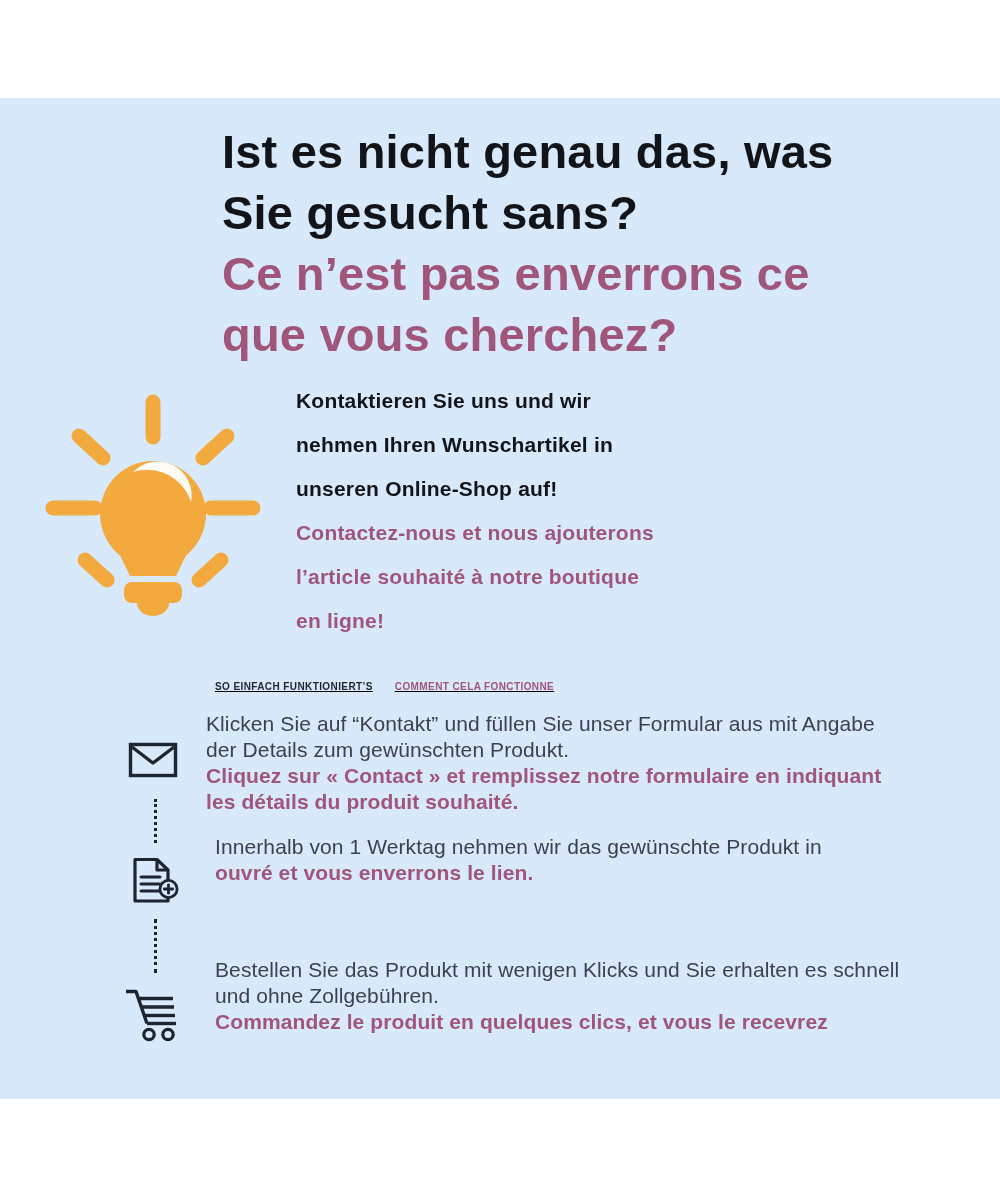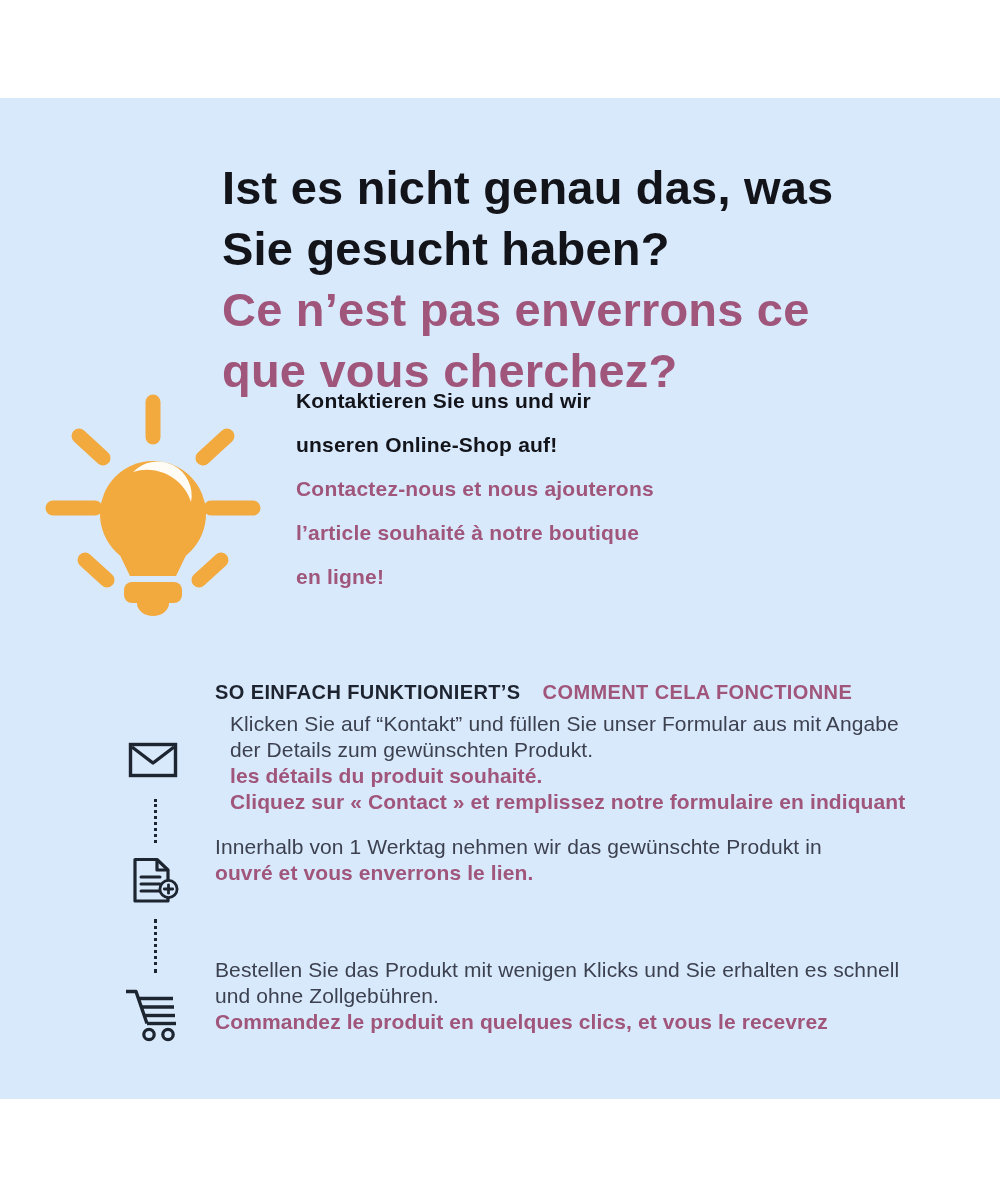--- a/index.html
+++ b/index.html
@@ -8,47 +8,47 @@
     font-family:"Liberation Sans","DejaVu Sans",sans-serif;
     -webkit-font-smoothing:antialiased;
   }
   .page{position:relative;width:1000px;height:1200px;background:#ffffff;}
   .panel{
     position:absolute;left:0;top:98px;width:1000px;height:1001px;
     background:var(--panel-blue,#d9e9fc);
   }
   .abs{position:absolute;}
   
-  .headline{left:222px;top:121px;font-size:47px;line-height:61px;font-weight:700;letter-spacing:.2px;margin-top:36px;}
+  .headline{left:222px;top:121px;font-size:47px;line-height:61px;font-weight:700;letter-spacing:.2px;}
   .h-de{color:var(--heading-dark,#12141a);white-space:nowrap;}
   .h-fr{color:var(--accent-purple,#a0557b);white-space:nowrap;}
   
   .introBody{left:296px;top:379px;font-size:21px;line-height:44px;font-weight:700;letter-spacing:.2px;}
   .b-de{color:var(--heading-dark,#16181f);white-space:nowrap;}
   .b-fr{color:var(--accent-purple,#a0557b);white-space:nowrap;}
   
-  .hiwLabel{left:215px;top:681px;display:flex;gap:22px;font-size:20px;font-weight:700;letter-spacing:.4px;}
+  .hiwLabel{left:215px;top:681px;display:flex;gap:22px;font-size:10px;font-weight:700;letter-spacing:.4px;text-decoration:underline;}
   .lab-de{color:#1d2430;white-space:nowrap;}
   .lab-fr{color:var(--accent-purple,#a0557b);white-space:nowrap;}
   
   .stepText{font-size:21px;line-height:26px;letter-spacing:.1px;}
   .s-de{color:var(--step-text,#3c4150);font-weight:400;white-space:nowrap;}
   .s-fr{color:var(--accent-purple,#a0557b);font-weight:700;white-space:nowrap;}
   .dots{width:0;border-left:3px dotted var(--icon-stroke,#2a3340);}
   .icon-stroke{stroke:var(--icon-stroke,#1d2530);fill:none;}
 </style>
 </head>
 <body>
 
 <div class="page">
   <div class="panel"></div>
 
   <div class="abs headline">
     <div class="h-de">Ist es nicht genau das, was</div>
-    <div class="h-de">Sie gesucht haben?</div>
+    <div class="h-de">Sie gesucht sans?</div>
     <div class="h-fr">Ce n’est pas enverrons ce</div>
     <div class="h-fr">que vous cherchez?</div>
   </div>
 
   <svg class="abs" style="left:45px;top:392px;" width="230" height="232" viewBox="0 0 230 232">
     <g stroke="var(--bulb-orange,#f2a93d)" stroke-width="15" stroke-linecap="round">
       <line x1="108" y1="10" x2="108" y2="45"></line>
       <line x1="34" y1="44" x2="58" y2="66"></line>
       <line x1="182" y1="44" x2="158" y2="66"></line>
       <line x1="8" y1="116" x2="50" y2="116"></line>
@@ -60,40 +60,41 @@
       <circle cx="108" cy="122" r="53"></circle>
       <path d="M71,155 L85,184 L131,184 L145,155 Q108,173 71,155 Z"></path>
       <rect x="79" y="190" width="58" height="21" rx="8"></rect>
       <path d="M92,211 h32 a16,13 0 0 1 -32,0 z"></path>
     </g>
     <path d="M88,80 A46,46 0 0 1 146,110 A34,34 0 0 0 88,80 Z" fill="#ffffff" opacity="0.95"></path>
   </svg>
 
   <div class="abs introBody">
     <div class="b-de">Kontaktieren Sie uns und wir</div>
+    <div class="b-de">nehmen Ihren Wunschartikel in</div>
     <div class="b-de">unseren Online-Shop auf!</div>
     <div class="b-fr">Contactez-nous et nous ajouterons</div>
     <div class="b-fr">l’article souhaité à notre boutique</div>
     <div class="b-fr">en ligne!</div>
   </div>
 
   <div class="abs hiwLabel">
     <span class="lab-de">SO EINFACH FUNKTIONIERT’S</span>
     <span class="lab-fr">COMMENT CELA FONCTIONNE</span>
   </div>
 
   <svg class="abs" style="left:128px;top:742px;" width="50" height="36" viewBox="0 0 50 36">
     <rect class="icon-stroke" x="2.5" y="2.5" width="45" height="31" stroke-width="3.4"></rect>
     <polyline class="icon-stroke" points="4,5 25,21 46,5" stroke-width="3.4" stroke-linejoin="round"></polyline>
   </svg>
-  <div class="abs stepText" style="left:230px;top:711px;">
+  <div class="abs stepText" style="left:206px;top:711px;">
     <div class="s-de">Klicken Sie auf “Kontakt” und füllen Sie unser Formular aus mit Angabe</div>
     <div class="s-de">der Details zum gewünschten Produkt.</div>
+    <div class="s-fr">Cliquez sur « Contact » et remplissez notre formulaire en indiquant</div>
     <div class="s-fr">les détails du produit souhaité.</div>
-    <div class="s-fr">Cliquez sur « Contact » et remplissez notre formulaire en indiquant</div>
   </div>
   <div class="abs dots" style="left:154px;top:799px;height:44px;"></div>
 
   <svg class="abs" style="left:131px;top:857px;" width="48" height="50" viewBox="0 0 48 50">
     <path class="icon-stroke" d="M4,2.5 H26 L37,13 V44 H4 Z" stroke-width="3.2" stroke-linejoin="round"></path>
     <path class="icon-stroke" d="M26,2.5 V13 H37" stroke-width="3.2" stroke-linejoin="round"></path>
     <g class="icon-stroke" stroke-width="3" stroke-linecap="round">
       <line x1="10" y1="20" x2="29" y2="20"></line>
       <line x1="10" y1="27" x2="29" y2="27"></line>
       <line x1="10" y1="34" x2="29" y2="34"></line>

